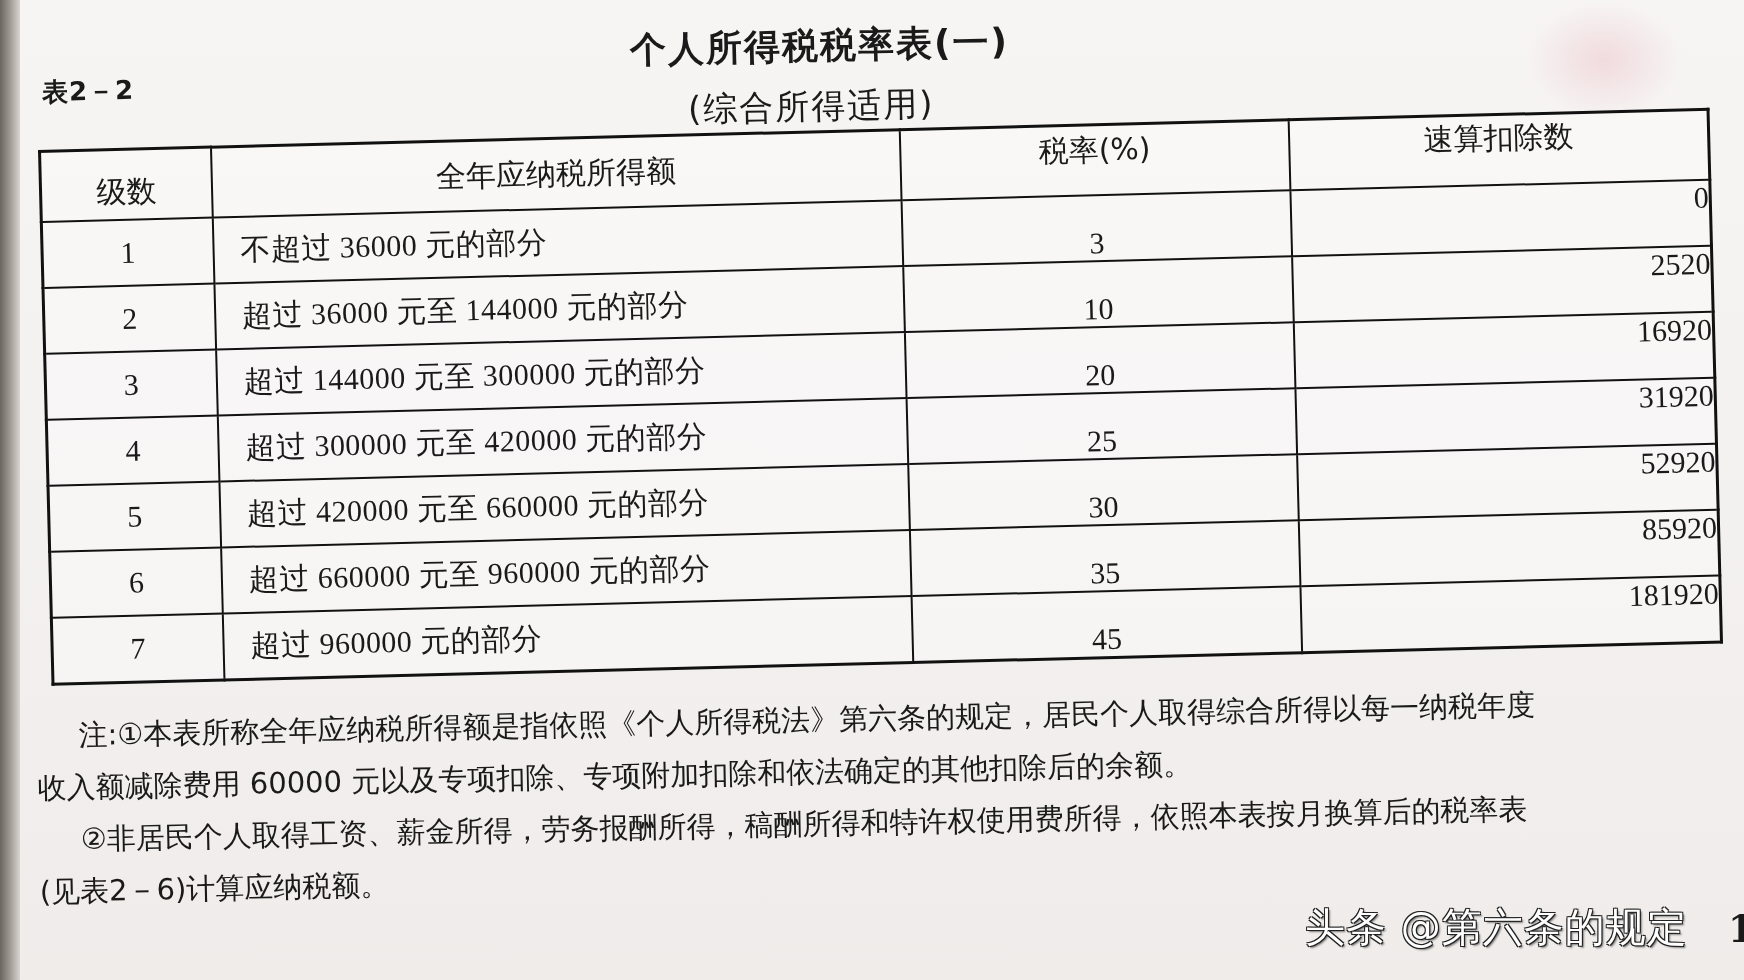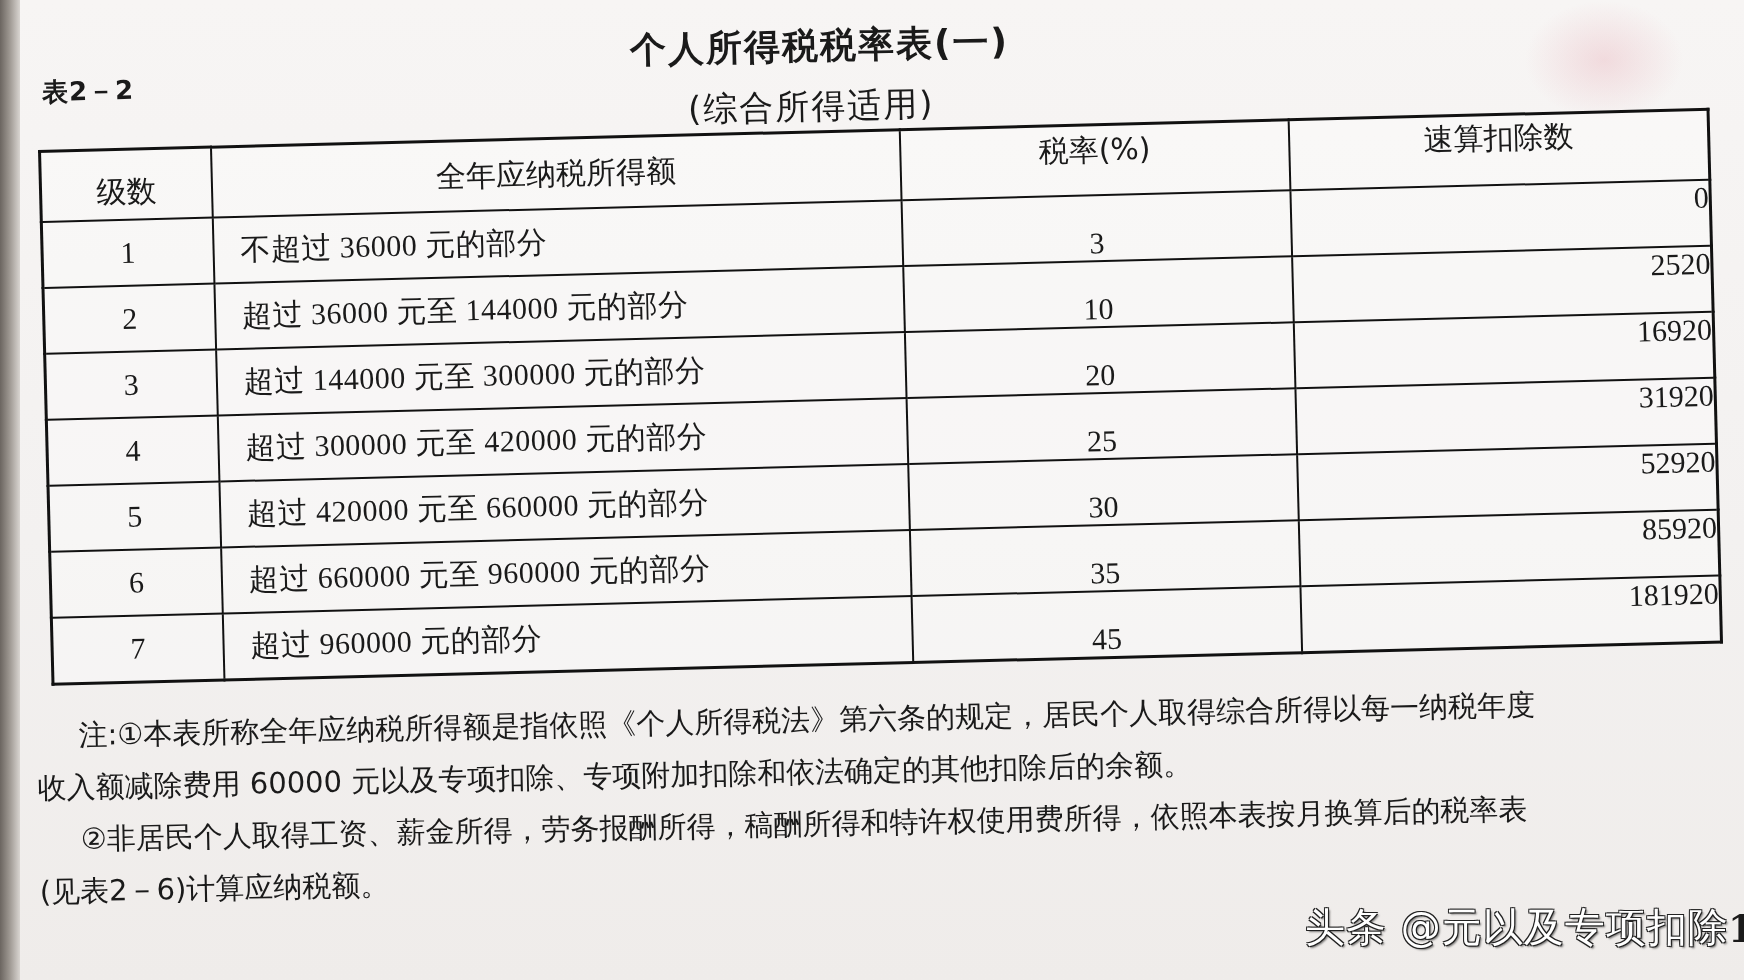--- a/index.html
+++ b/index.html
@@ -202,15 +202,15 @@
     </table>
   </div>
 
   <div class="notes">
     <div class="note-line indent">注:①本表所称全年应纳税所得额是指依照《个人所得税法》第六条的规定，居民个人取得综合所得以每一纳税年度</div>
     <div class="note-line cont">收入额减除费用 60000 元以及专项扣除、专项附加扣除和依法确定的其他扣除后的余额。</div>
     <div class="note-line indent">②非居民个人取得工资、薪金所得，劳务报酬所得，稿酬所得和特许权使用费所得，依照本表按月换算后的税率表</div>
     <div class="note-line cont">(见表2－6)计算应纳税额。</div>
   </div>
 
-  <div class="watermark">头条 @元以及专项扣除</div>
+  <div class="watermark">头条 @第六条的规定</div>
   <div class="page-number">1</div>
 </div>
 
 </body></html>

